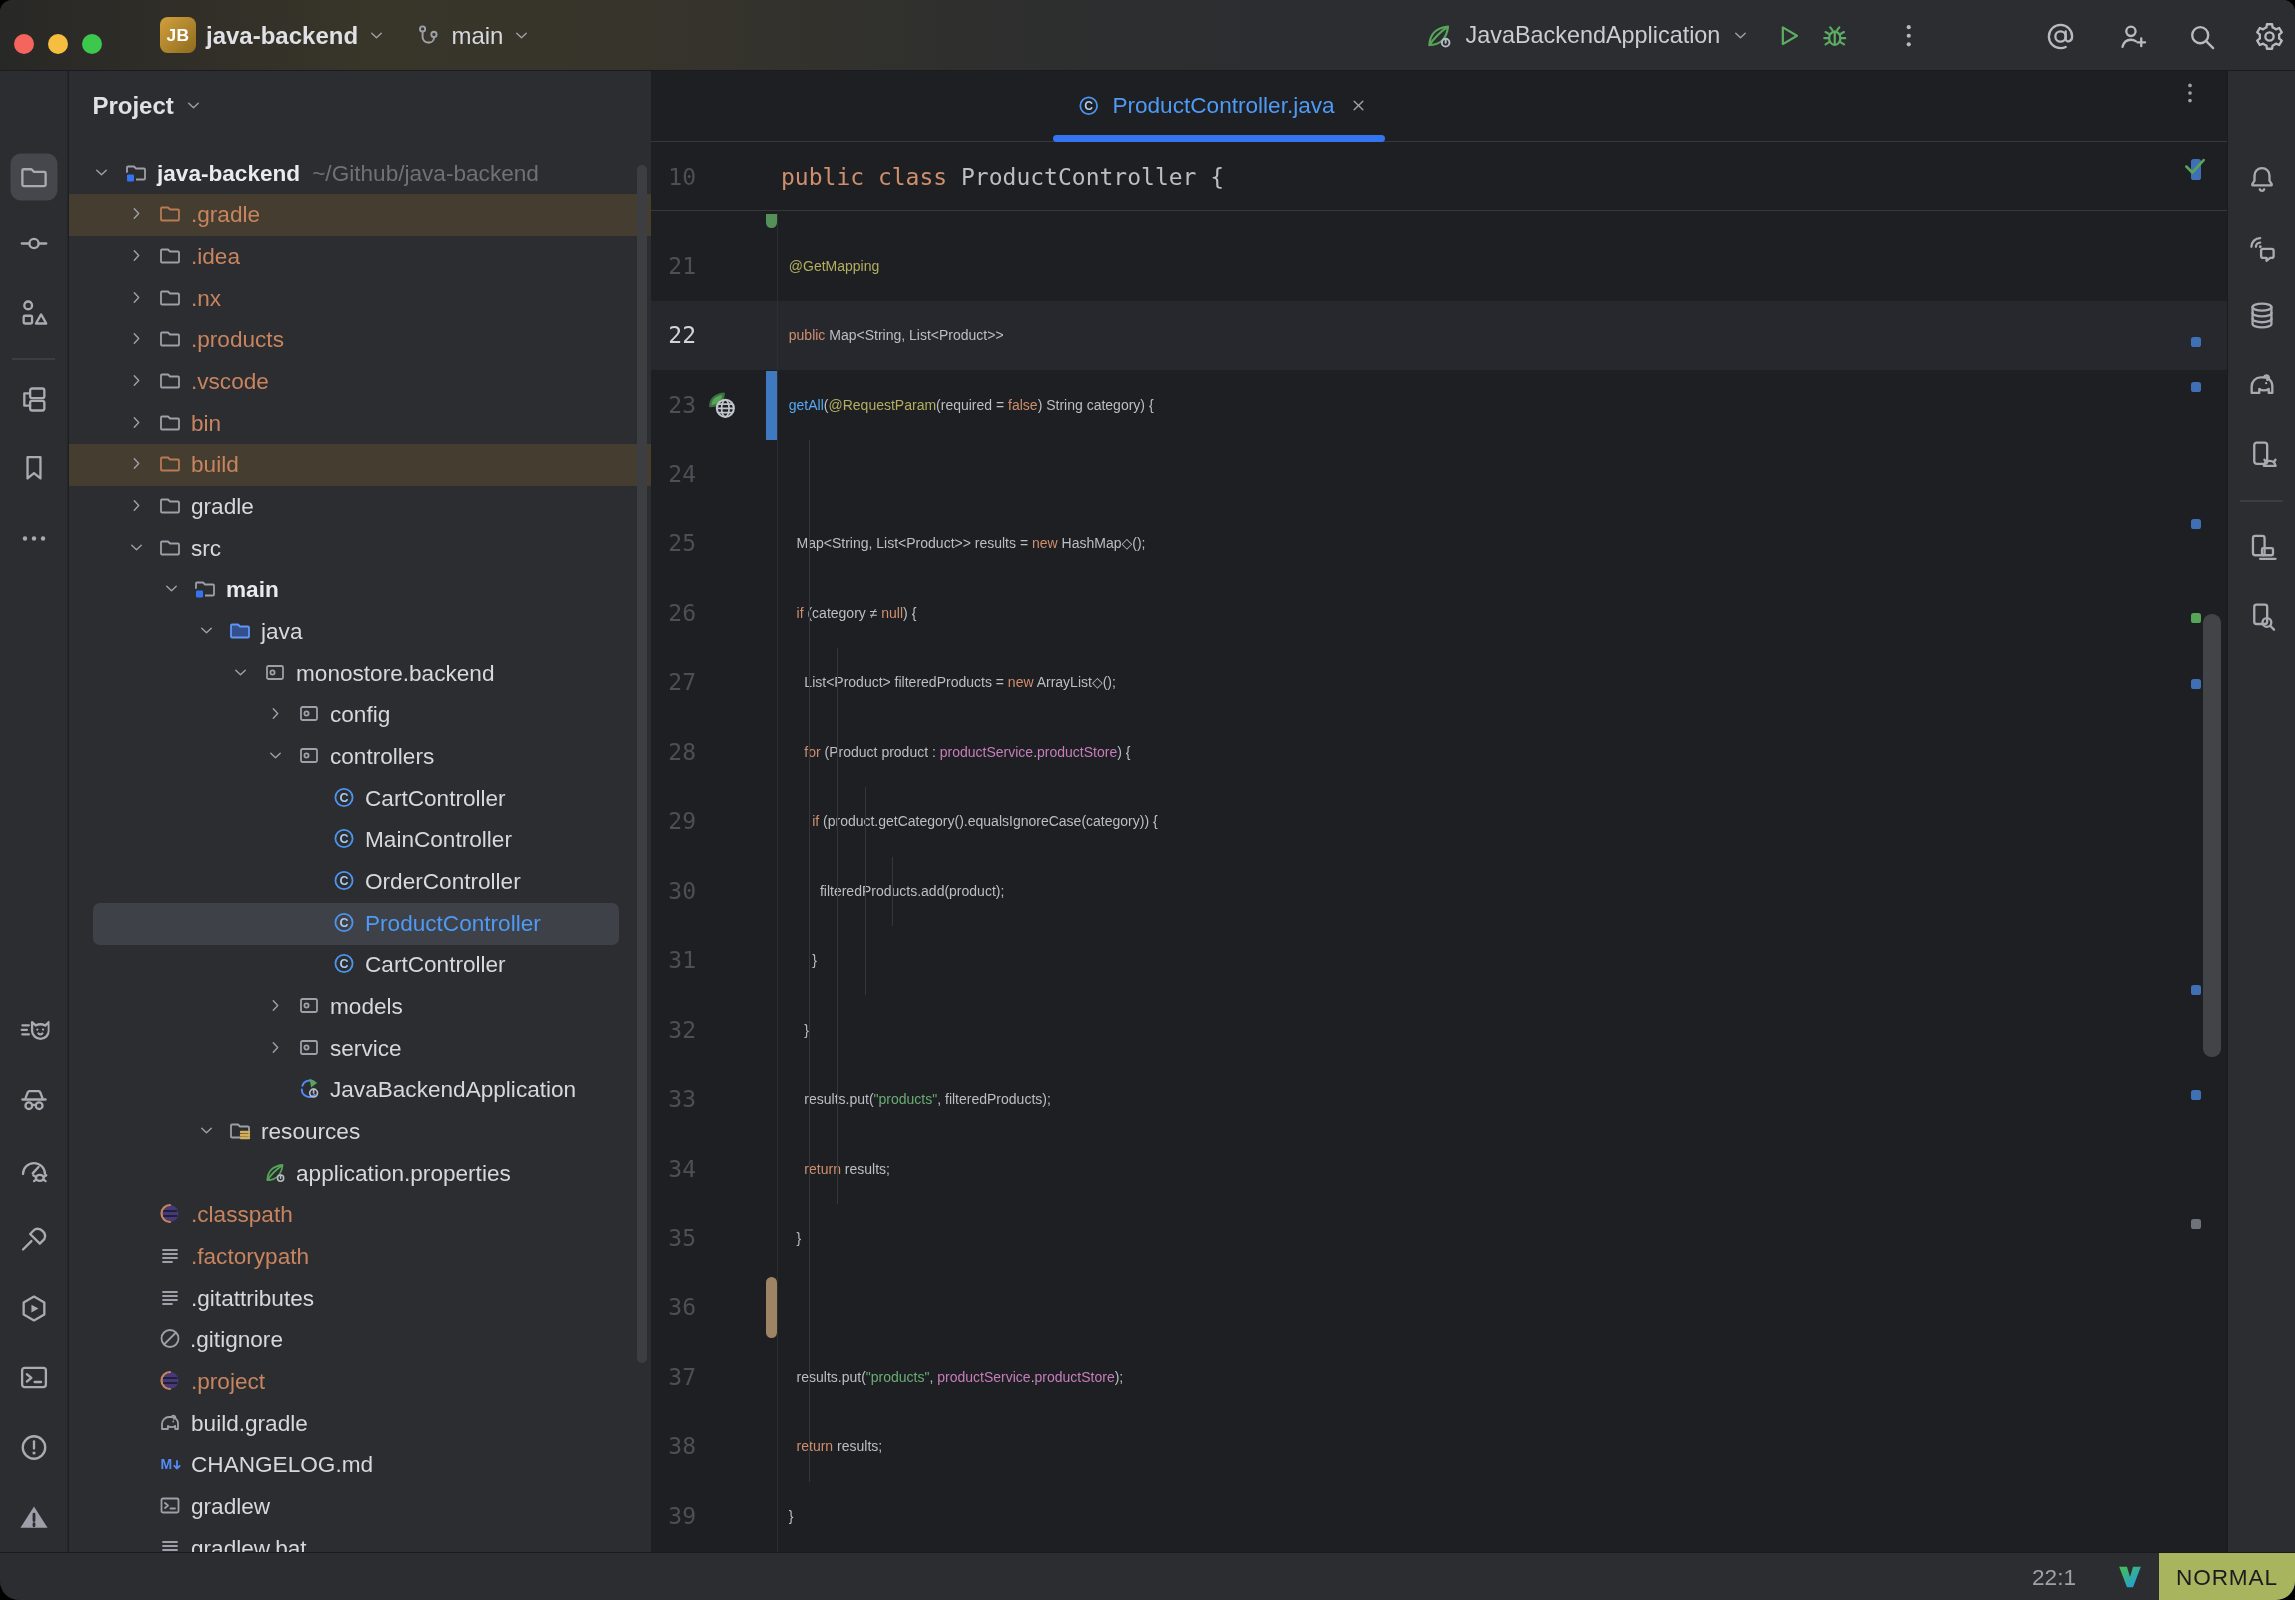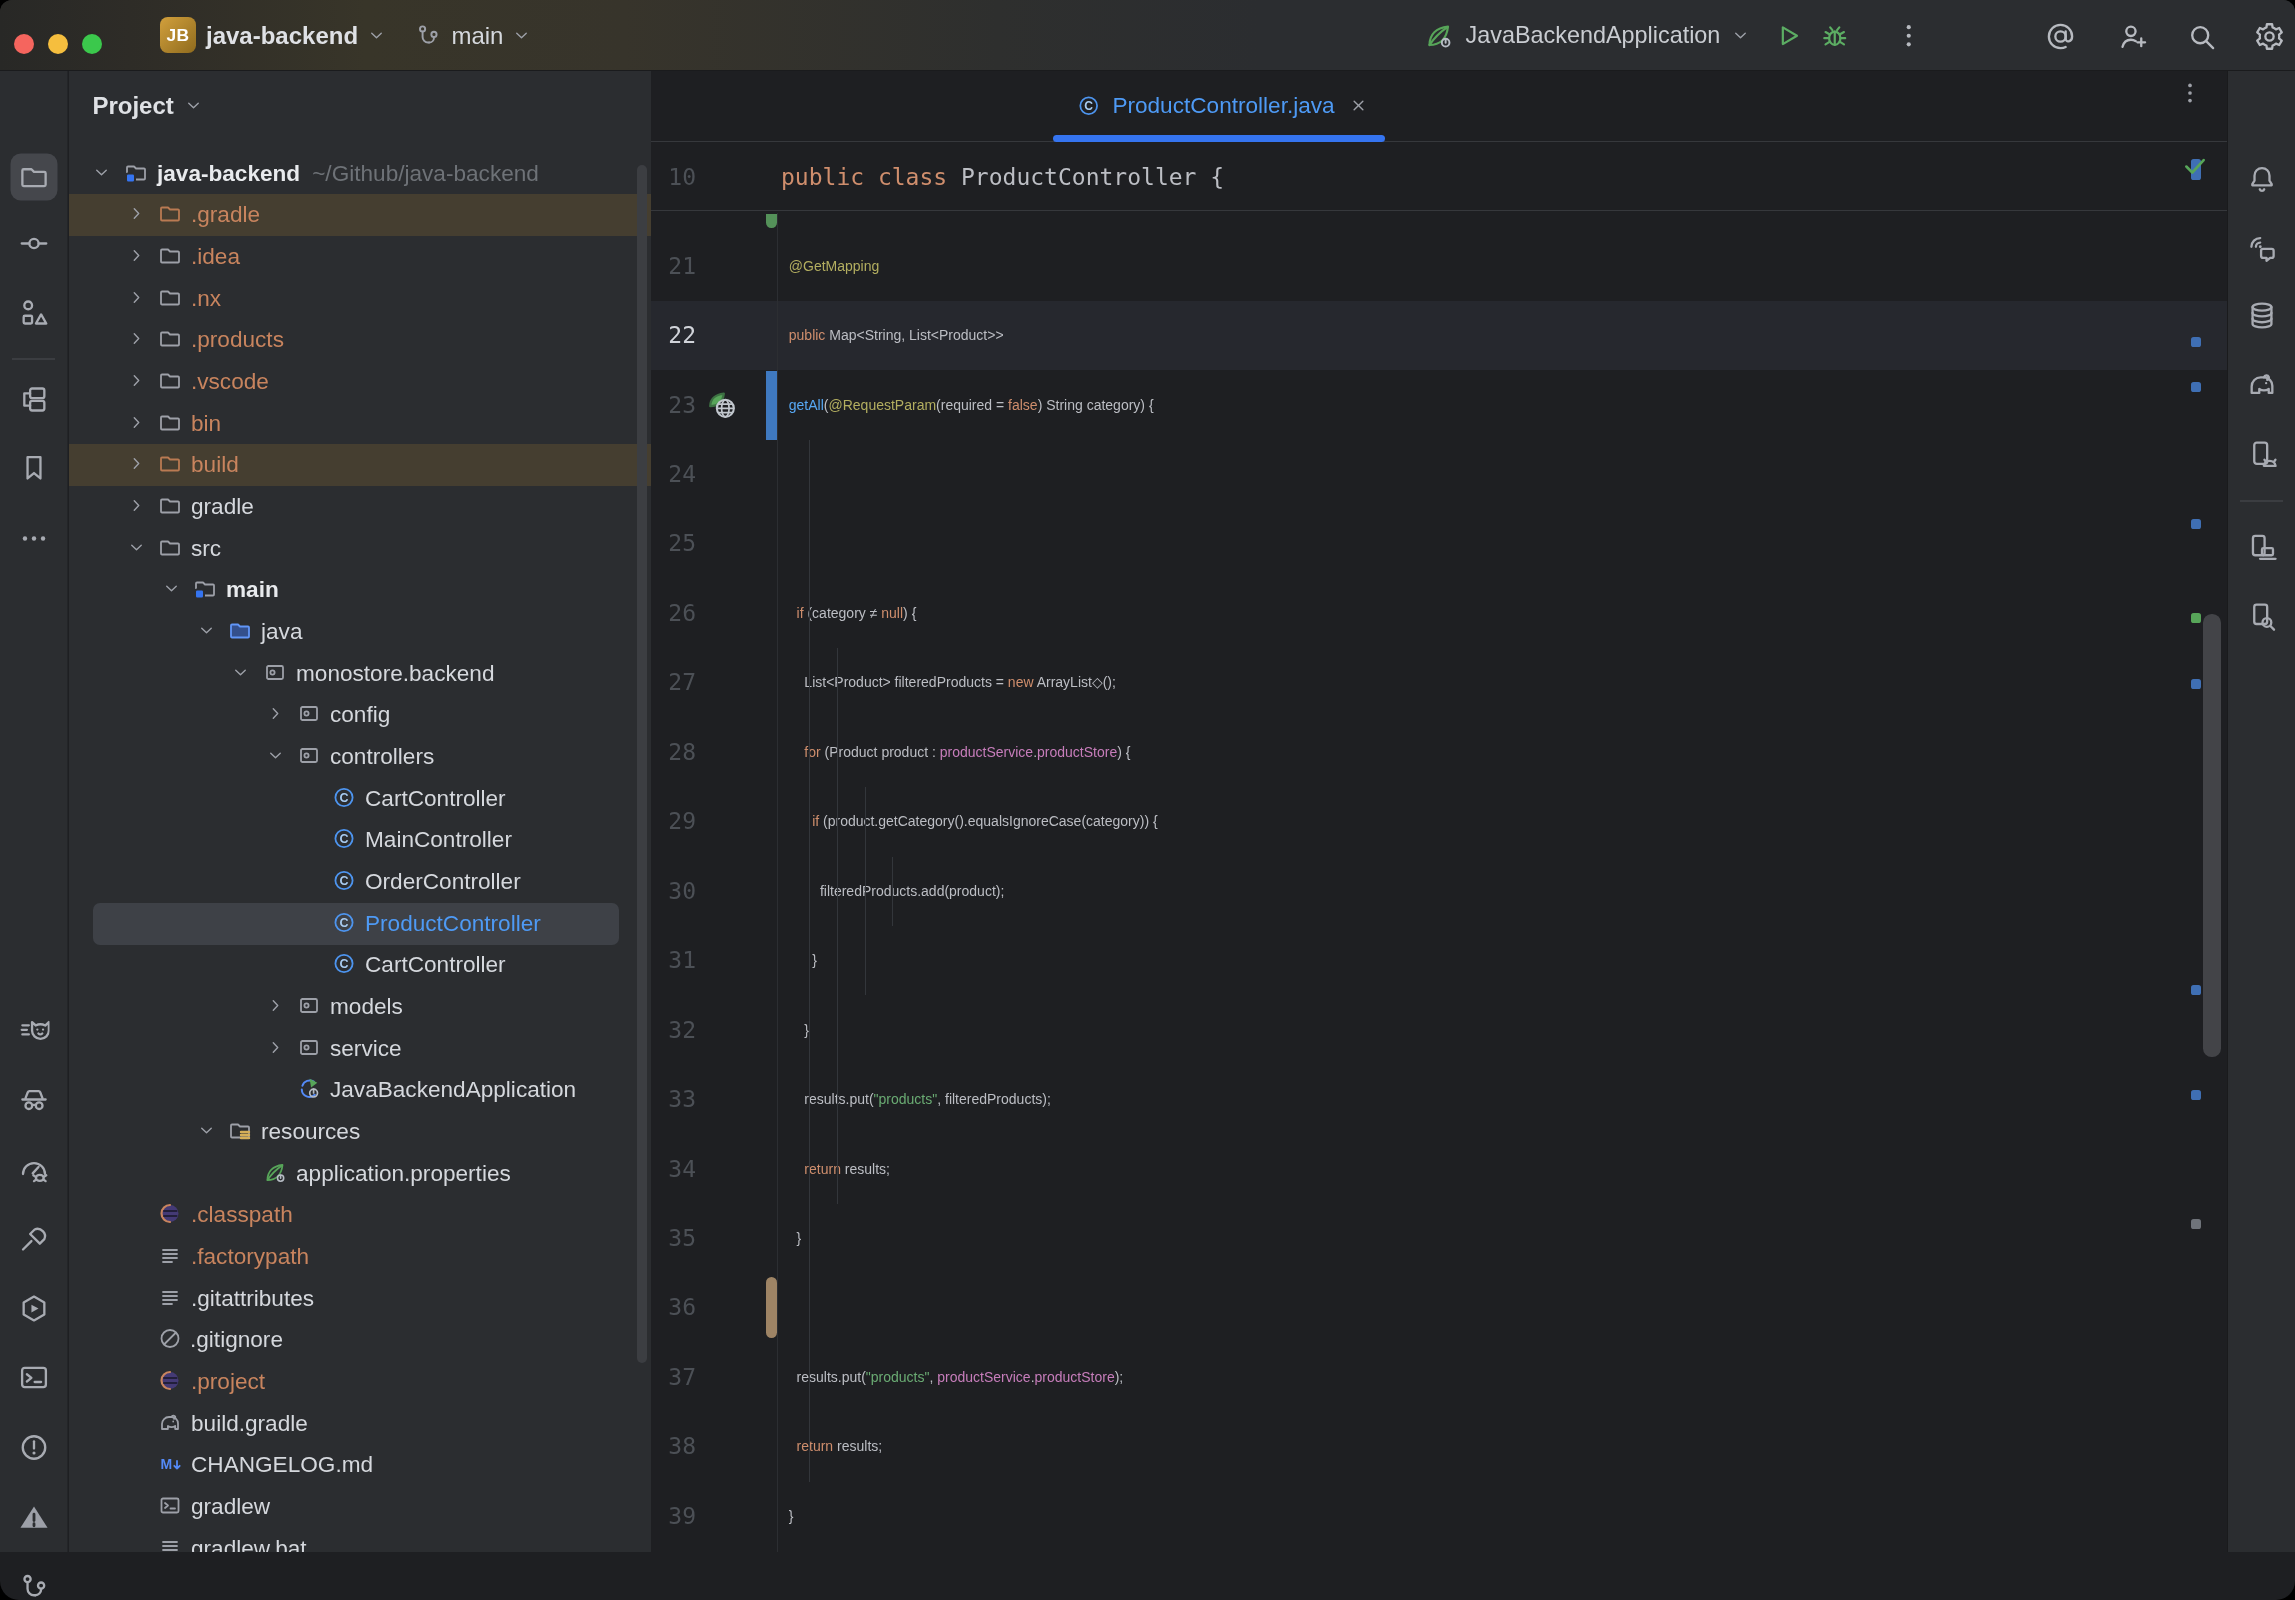--- a/index.html
+++ b/index.html
@@ -617,20 +617,21 @@
             </span>
           </span>
           <span class="codeline"><span class="tk-def">  </span><span class="tk-mth">getAll</span><span class="tk-def">(</span><span class="tk-ann">@RequestParam</span><span class="tk-def">(required = </span><span class="tk-kw">false</span><span class="tk-def">) String category) {</span></span>
         </div>
         <div class="code-row" style="top:369px">
           <span class="lnum mono">24</span>
           <span class="codeline"><span class="tk-def"></span></span>
         </div>
         <div class="code-row" style="top:438px">
           <span class="lnum mono">25</span>
+          <span class="codeline"><span class="tk-def">    </span><span class="tk-def">Map&lt;String, List&lt;Product&gt;&gt; results = </span><span class="tk-kw">new</span><span class="tk-def"> HashMap◇();</span></span>
         </div>
         <div class="code-row" style="top:508px">
           <span class="lnum mono">26</span>
           <span class="codeline"><span class="tk-def">    </span><span class="tk-kw">if</span><span class="tk-def"> (category ≠ </span><span class="tk-kw">null</span><span class="tk-def">) {</span></span>
         </div>
         <div class="code-row" style="top:577px">
           <span class="lnum mono">27</span>
           <span class="codeline"><span class="tk-def">      </span><span class="tk-def">List&lt;Product&gt; filteredProducts = </span><span class="tk-kw">new</span><span class="tk-def"> ArrayList◇();</span></span>
         </div>
         <div class="code-row" style="top:647px">
@@ -738,14 +739,29 @@
           <rect x="12" y="12.5" width="8.5" height="5.5" rx="1"></rect>
           <path d="M10.5 20.8h12"></path>
         </svg></div>
       <div class="strip-btn" style="top: 547px;"><svg width="31" height="31" viewBox="0 0 24 24" fill="none" stroke="currentColor" stroke-width="1.8" stroke-linecap="round" stroke-linejoin="round">
           <rect x="6" y="2.8" width="10" height="15" rx="1.8"></rect>
           <circle cx="15.8" cy="16.6" r="3.4"></circle>
           <path d="M18.3 19.2l3 3"></path>
         </svg></div>
     </div>
 
+  <div id="statusbar">
+    <div id="pos-widget">22:1</div>
+    <span class="icon" id="vim-icon">
+        <svg width="26" height="26" viewBox="0 0 24 24">
+          <defs>
+            <linearGradient id="vg" x1="0" y1="0" x2="1" y2="1">
+              <stop offset="0" stop-color="#43C249"></stop>
+              <stop offset="1" stop-color="#2196F3"></stop>
+            </linearGradient>
+          </defs>
+          <path d="M2 2.5h7.2l2.8 9.5 2.8-9.5H22L14.8 21.5H9.2z" fill="url(#vg)"></path>
+        </svg>
+      </span>
+    <div id="mode-badge">NORMAL</div>
+  </div>
 </div>
 
 
 </body></html>

